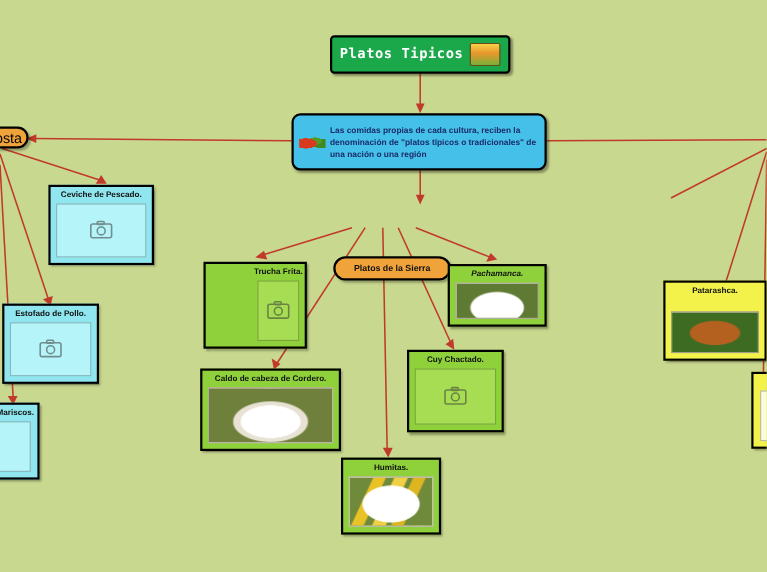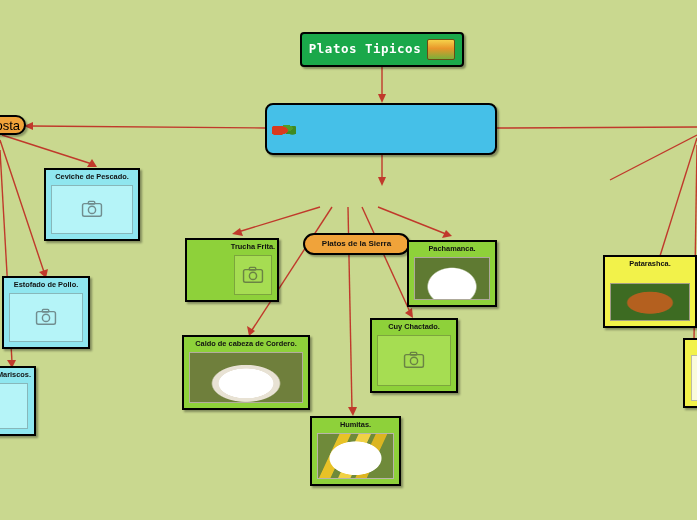--- a/index.html
+++ b/index.html
@@ -135,20 +135,21 @@
   <div class="node root">
     <span class="title">Platos Tipicos</span>
     <span style="width:26px;height:19px;border:1px solid #6b4b14;background:linear-gradient(180deg,#f6d24a 0%,#e8962a 45%,#7ab03a 100%);display:inline-block;border-radius:2px;"></span>
   </div>
 
   <div class="node desc">
     <span style="flex:0 0 24px;height:14px;margin-left:5px;display:inline-block;background:
       radial-gradient(ellipse at 25% 60%, #d83a1e 0 38%, transparent 40%),
       radial-gradient(ellipse at 60% 45%, #4f9c2a 0 30%, transparent 32%),
       radial-gradient(ellipse at 85% 60%, #3f8a22 0 34%, transparent 36%);"></span>
+    <span class="title">Las comidas propias de cada cultura, reciben la denominación de "platos típicos o tradicionales" de una nación o una región</span>
   </div>
 
   <div class="node sierra">
     <span class="title">Platos de la Sierra</span>
   </div>
 
   <div class="node" style="left:-20px;top:115px;width:46px;height:20px;background:#f0a33a;border:2px solid #000;border-radius:10px;display:flex;align-items:center;justify-content:flex-end;padding-right:4px;box-shadow:2px 2px 2px rgba(0,0,0,.3);">
     <span class="caption-only">Costa</span>
   </div>
 
@@ -172,21 +173,21 @@
           <circle cx="12" cy="11" r="4"></circle>
       </svg>
     </div>
   </div>
 
   <div class="node card cyan" style="left:-14px;top:366px;width:50px;height:70px;align-items:flex-end;">
     <span class="title" style="padding-right:3px;">Mariscos.</span>
     <div class="thumb cyanlite"></div>
   </div>
 
-  <div class="node card green" style="left:185px;top:238px;width:94px;height:64px;padding-left:42px;">
+  <div class="node card green" style="left:185px;top:238px;width:94px;height:79px;padding-left:42px;">
     <span class="title">Trucha Frita.</span>
     <div class="thumb" style="background:#a6dd52;">
       <svg class="cam" viewBox="0 0 24 20">
         <rect x="1.5" y="4" width="21" height="14" rx="2"></rect>
           <rect x="8" y="1.5" width="7" height="3" rx="1"></rect>
           <circle cx="12" cy="11" r="4"></circle>
       </svg>
     </div>
   </div>
 
@@ -218,21 +219,21 @@
     <div class="thumb" style="background:#f7f2e2;">
       <div class="food" style="background:
         radial-gradient(ellipse at 50% 55%, #ffffff 0 48%, transparent 50%),
         linear-gradient(115deg, transparent 0 22%, #e8c227 23% 34%, transparent 35%),
         linear-gradient(115deg, transparent 0 42%, #f0d145 43% 55%, transparent 56%),
         linear-gradient(115deg, transparent 0 60%, #dcb521 61% 72%, transparent 73%),
         linear-gradient(180deg,#6f8a3a 0 100%);"></div>
     </div>
   </div>
 
-  <div class="node card green" style="left:407px;top:240px;width:90px;height:67px;">
+  <div class="node card green" style="left:407px;top:240px;width:90px;height:57px;font-style:italic;">
     <span class="title">Pachamanca.</span>
     <div class="thumb" style="background:#e9e2cf;">
       <div class="food" style="background:
         radial-gradient(ellipse at 50% 70%, #ffffff 0 45%, transparent 48%),
         radial-gradient(ellipse at 38% 55%, #8a5a22 0 20%, transparent 22%),
         radial-gradient(ellipse at 62% 52%, #a8702c 0 18%, transparent 20%),
         radial-gradient(ellipse at 50% 40%, #c7923c 0 16%, transparent 18%),
         linear-gradient(180deg,#5f7a32 0 100%);"></div>
     </div>
   </div>

